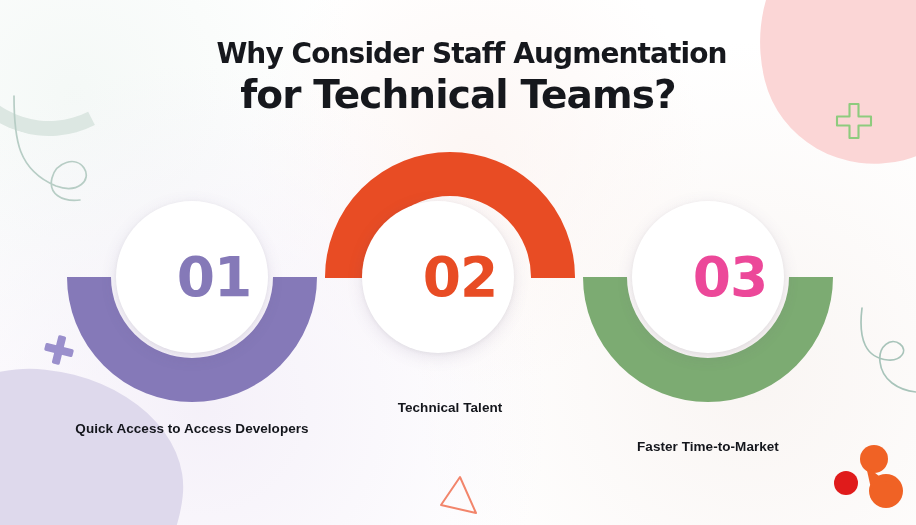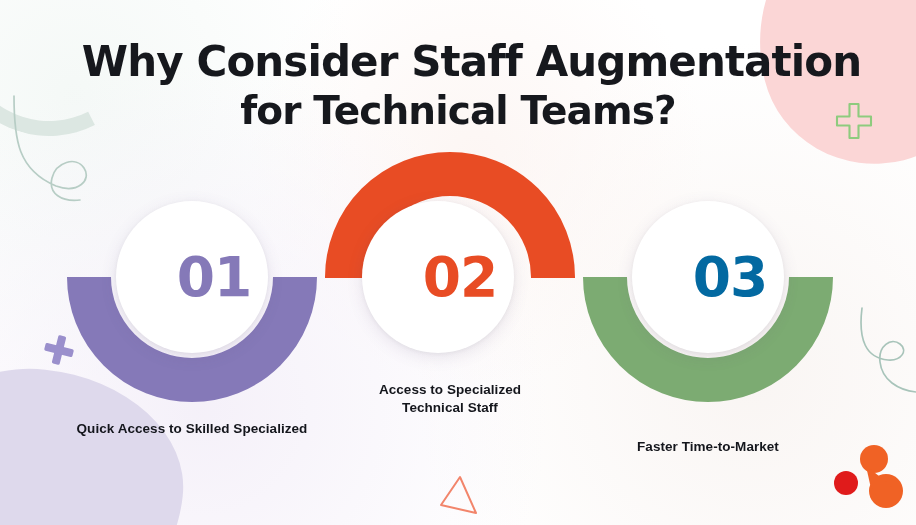--- a/index.html
+++ b/index.html
@@ -108,21 +108,21 @@
     position: absolute;
     left: 0; right: 0;
     top: 38px;
     text-align: center;
     font-family: "DejaVu Sans", sans-serif;
     font-weight: 700;
     color: #16181d;
     letter-spacing: -0.9px;
     z-index: 6;
   }
-  .heading .l1 { display: block; font-size: 42px; line-height: 1.12; padding-left: 27px; }
+  .heading .l1 { display: block; font-size: 28px; line-height: 1.12; padding-left: 27px; }
   .heading .l2 { display: block; font-size: 39px; line-height: 1.32; }
 </style>
 </head>
 <body>
 
 <div id="canvas">
 
   <div class="bg-wash"></div>
 
   <div class="deco ring-tl"></div>
@@ -171,42 +171,42 @@
   <div class="wave-row">
 
     <div class="node">
       <div class="arc-wrap" style="left:67px; top:277px; width:250px; height:126px;">
         <div class="arc-ring" style="left:0; top:-125px; width:250px; height:250px;
              border:44px solid #8579b8;"></div>
       </div>
       <div class="disc" style="left:116px; top:201px; width:152px; height:152px;">
         <span class="disc-num" style="color:#8579b8;">01</span>
       </div>
-      <div class="caption" style="left:32px; top:420px; width:320px;">Quick Access to Skilled Specialized</div>
+      <div class="caption" style="left:32px; top:420px; width:320px;">Quick Access to Access Developers</div>
     </div>
 
     <div class="node">
       <div class="arc-wrap" style="left:325px; top:152px; width:250px; height:126px;">
         <div class="arc-ring" style="left:0; top:0; width:250px; height:250px;
              border:44px solid #e84c24;"></div>
       </div>
       <div class="disc" style="left:362px; top:201px; width:152px; height:152px;">
         <span class="disc-num" style="color:#e84c24;">02</span>
       </div>
       <div class="caption" style="left:310px; top:381px; width:280px;">
-        <span>Access to Specialized</span><br>
-        <span>Technical Staff</span>
+        <br>
+        <span>Technical Talent</span>
       </div>
     </div>
 
     <div class="node">
       <div class="arc-wrap" style="left:583px; top:277px; width:250px; height:126px;">
         <div class="arc-ring" style="left:0; top:-125px; width:250px; height:250px;
              border:44px solid #7cab72;"></div>
       </div>
       <div class="disc" style="left:632px; top:201px; width:152px; height:152px;">
-        <span class="disc-num" style="color:#0369a1;">03</span>
+        <span class="disc-num" style="color:#ec4899;">03</span>
       </div>
       <div class="caption" style="left:578px; top:438px; width:260px;">Faster Time-to-Market</div>
     </div>
 
   </div>
 </div>
 
 </body></html>

